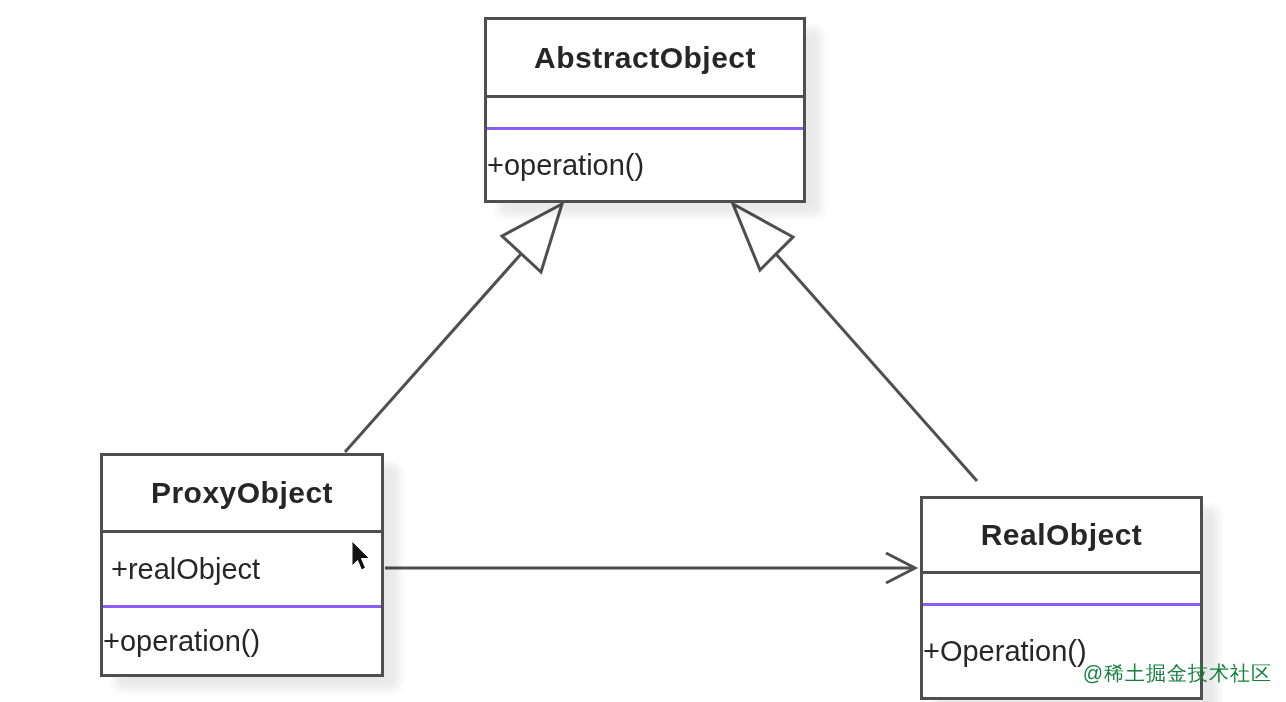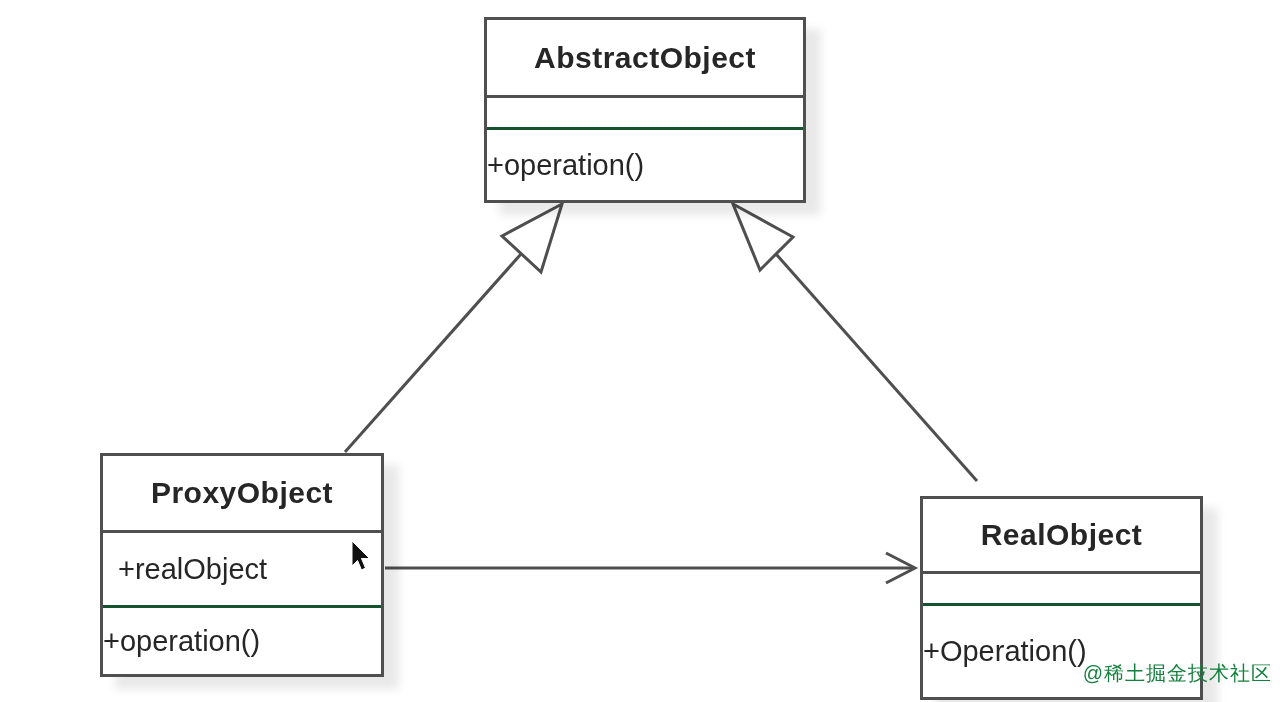--- a/index.html
+++ b/index.html
@@ -33,25 +33,25 @@
   .uml-title {
     font-weight: bold;
     font-size: 30px;
     letter-spacing: 0.5px;
     display: flex;
     align-items: center;
     justify-content: center;
     border-bottom: 3px solid #4f4f4f;
   }
   .uml-attrs {
-    border-bottom: 3px solid #14532d;
+    border-bottom: 3px solid #8b5cf6;
     font-size: 29px;
     display: flex;
     align-items: center;
-    padding-left: 15px;
+    padding-left: 8px;
     white-space: nowrap;
     overflow: hidden;
   }
   .uml-methods {
     font-size: 29px;
     display: flex;
     align-items: center;
     flex: 1;
     white-space: nowrap;
     overflow: hidden;

